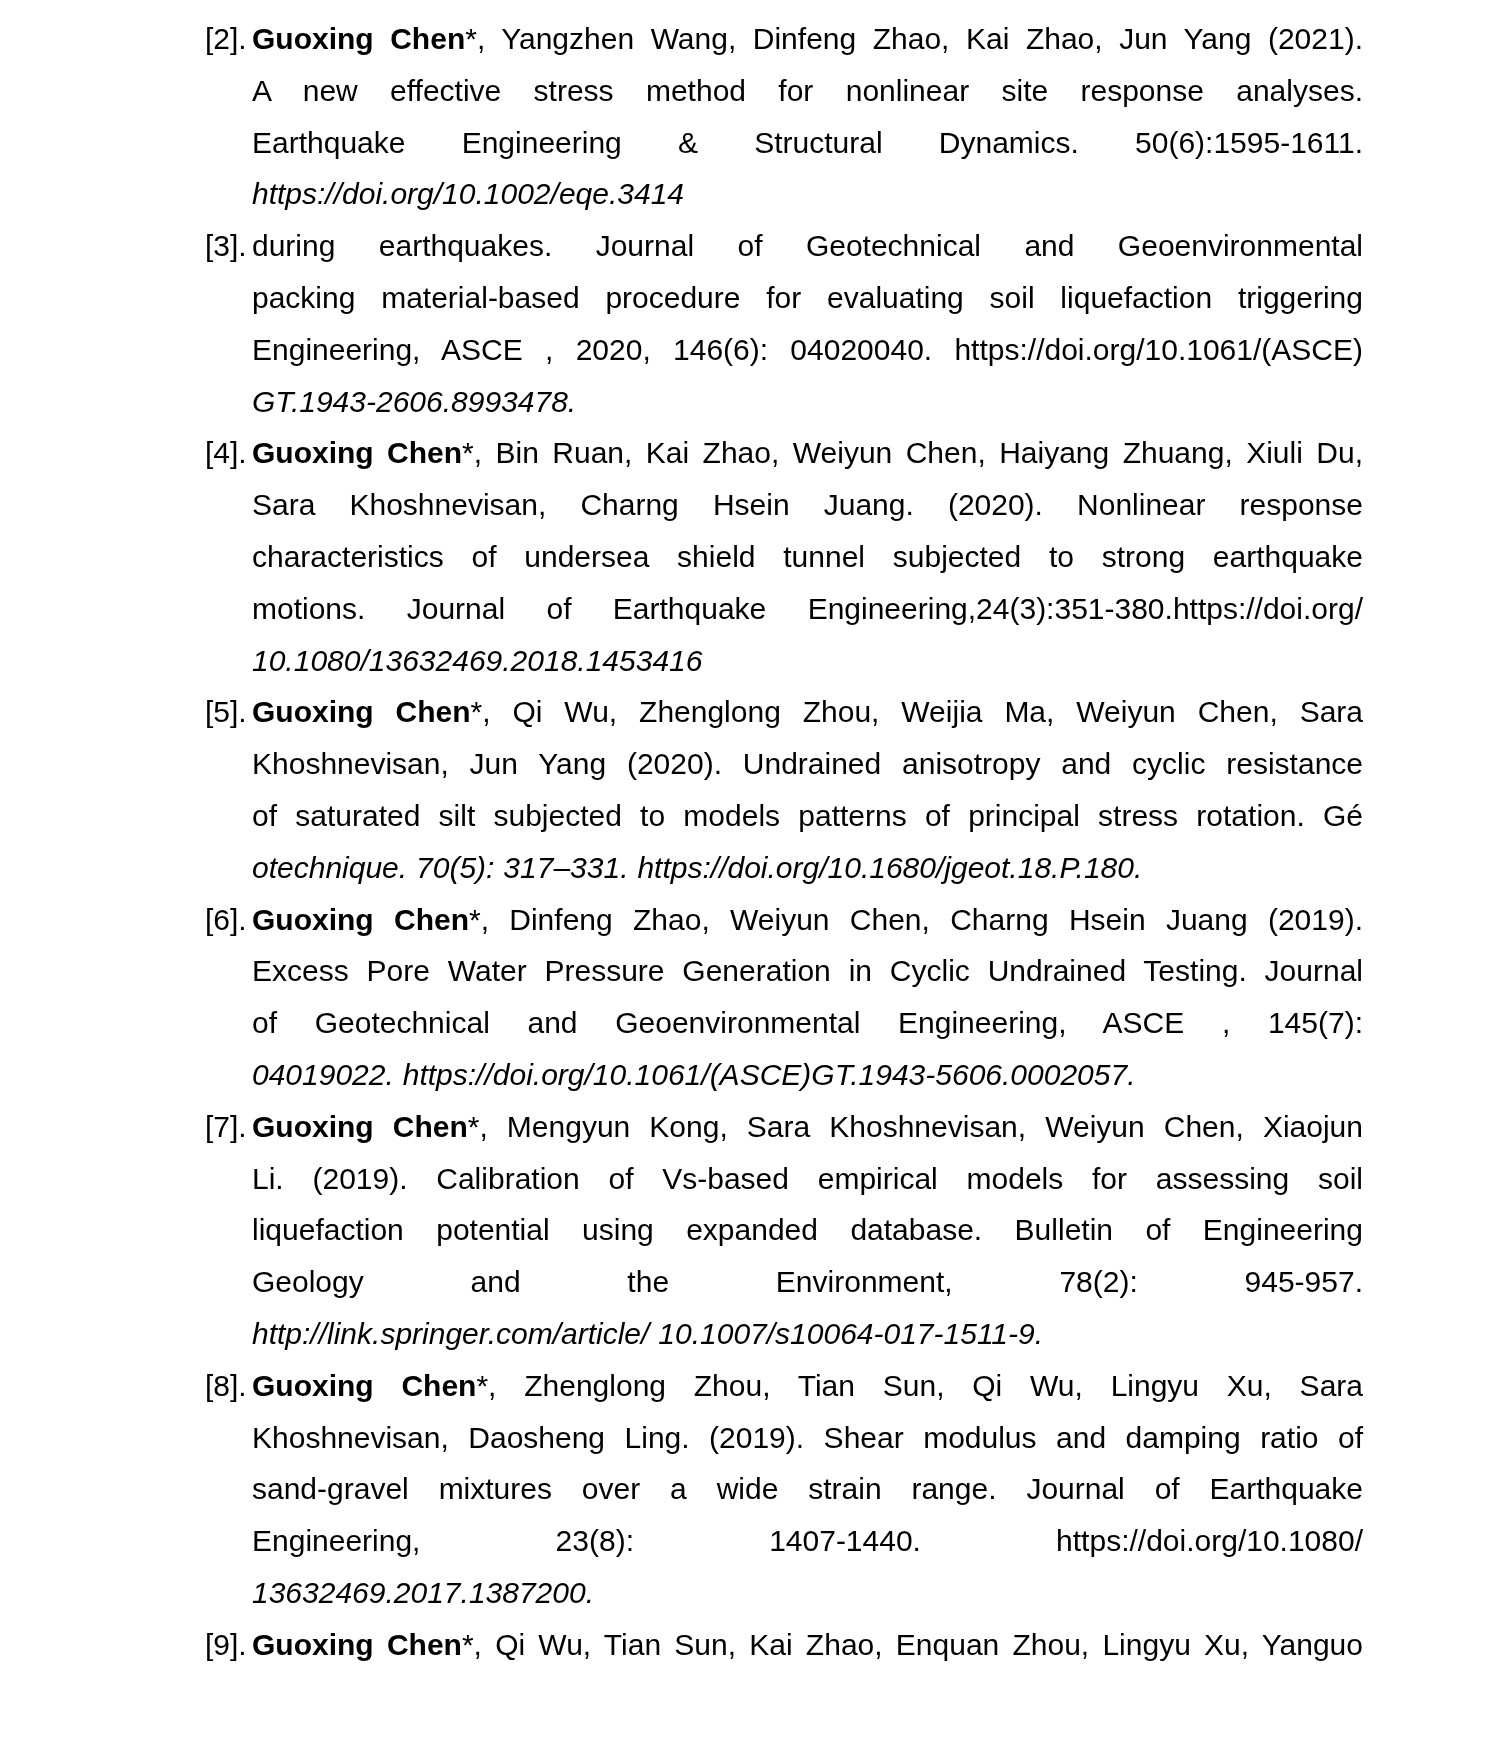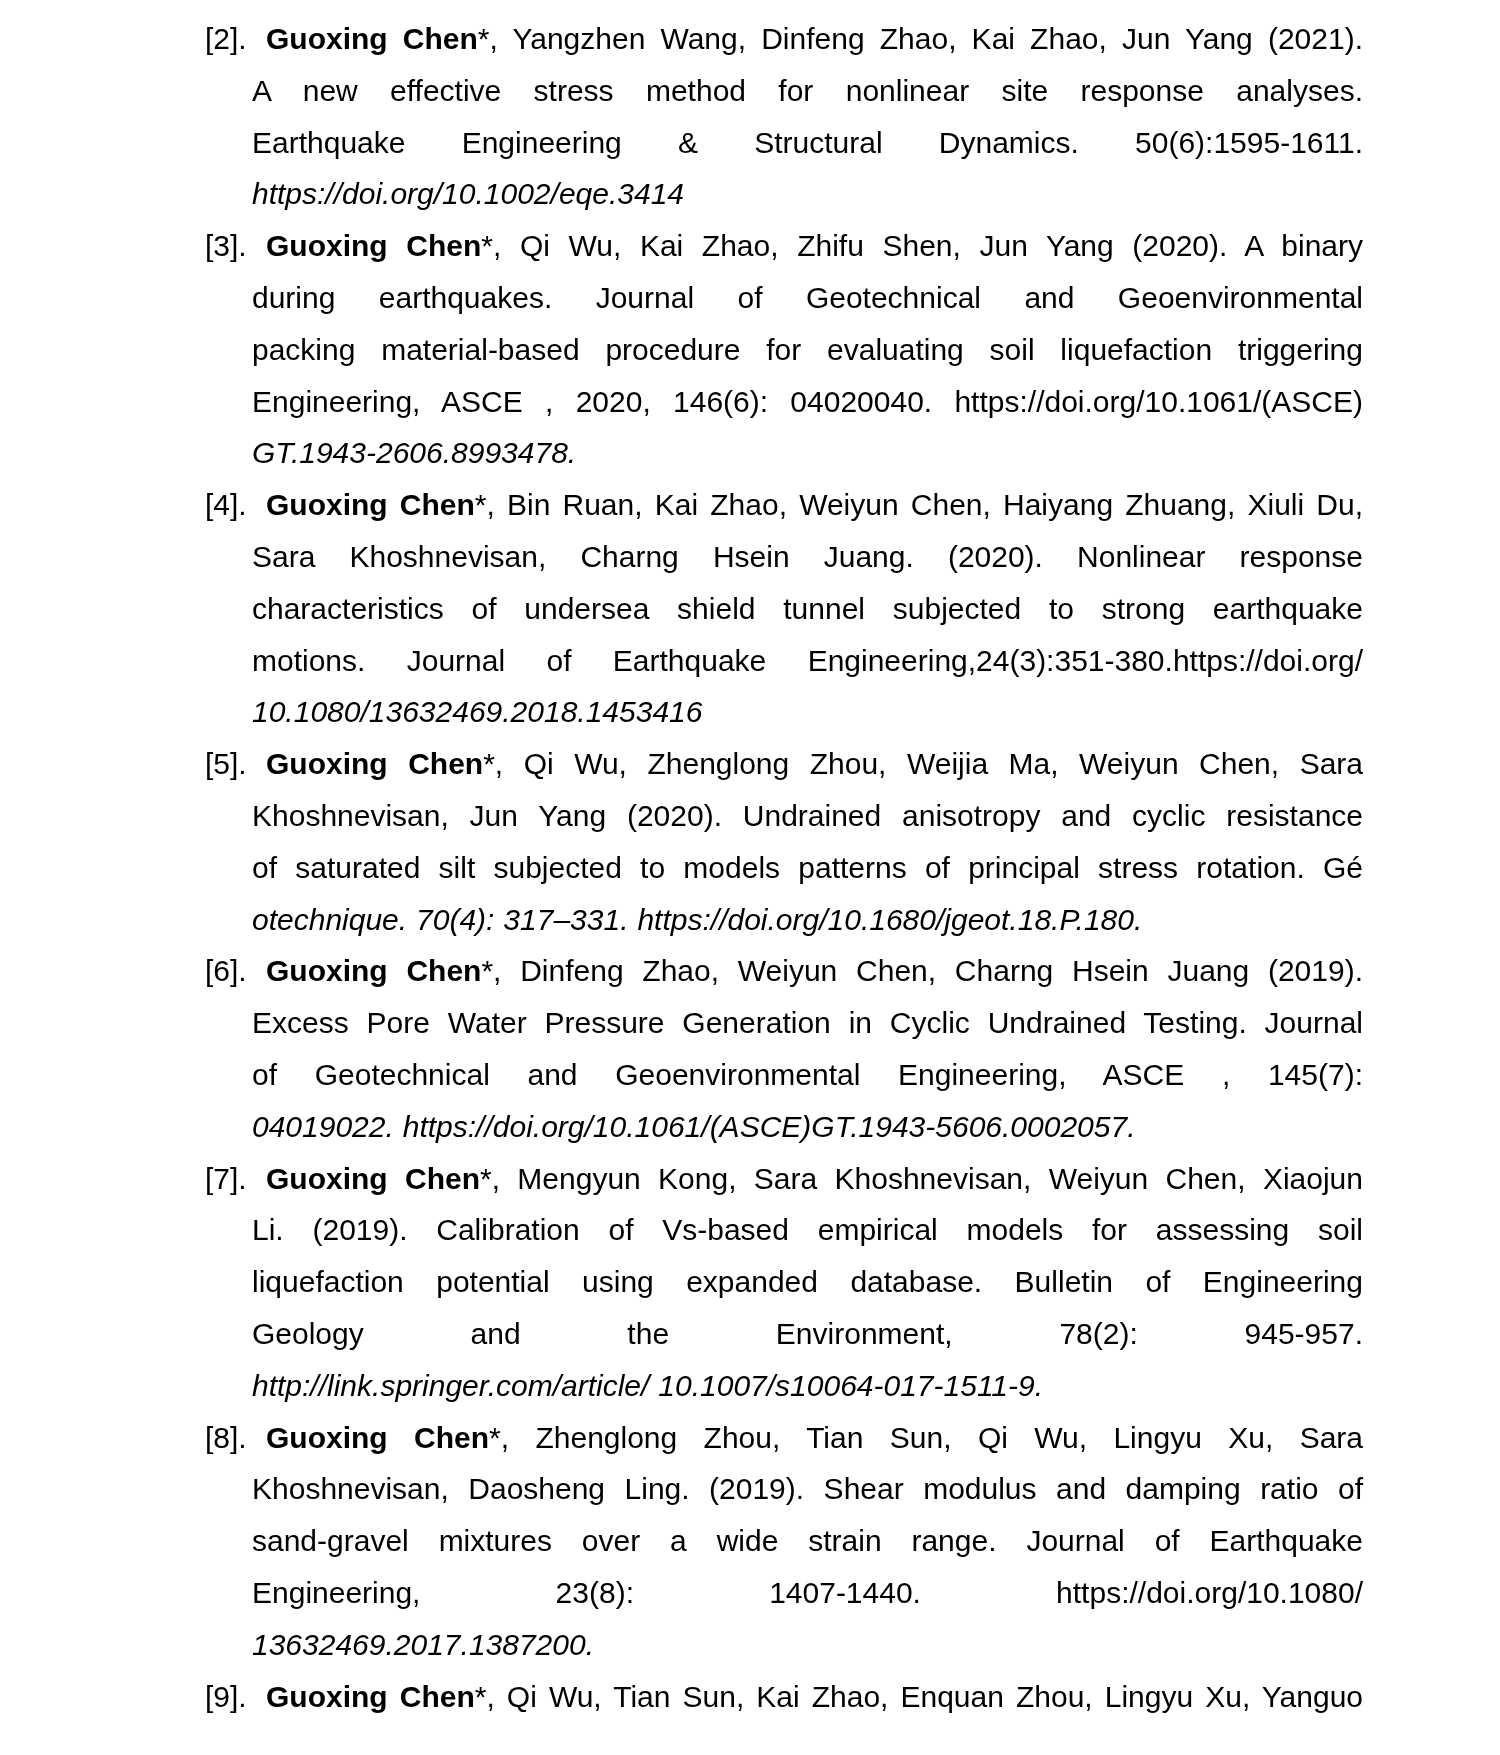--- a/index.html
+++ b/index.html
@@ -39,57 +39,55 @@
     text-align: justify;
     text-align-last: justify;
     word-spacing: 0.02em;
   }
   .line.last {
     text-align-last: left;
     font-style: italic;
   }
   .lead {
     font-weight: 700;
-    margin-left: 14px;
   }
 </style>
 </head>
 <body>
 
 <div id="page">
   <div id="ref-list">
       <div class="ref">
         <span class="marker">[2].</span>
         <div class="line"><span class="lead">Guoxing Chen</span><span>*, Yangzhen Wang, Dinfeng Zhao, Kai Zhao, Jun Yang (2021).</span></div>
         <div class="line">A new effective stress method for nonlinear site response analyses.</div>
         <div class="line">Earthquake Engineering &amp; Structural Dynamics. 50(6):1595-1611.</div>
         <div class="line last">https://doi.org/10.1002/eqe.3414</div>
       </div>
       <div class="ref">
         <span class="marker">[3].</span>
-        <div class="line"><span class="lead">Guoxing Chen</span><span>*, Qi Wu, Kai Zhao, Zhifu Shen, Jun Yang (2020). A binary</span></div>
         <div class="line">during earthquakes. Journal of Geotechnical and Geoenvironmental</div>
         <div class="line">packing material-based procedure for evaluating soil liquefaction triggering</div>
         <div class="line">Engineering, ASCE , 2020, 146(6): 04020040. https://doi.org/10.1061/(ASCE)</div>
         <div class="line last">GT.1943-2606.8993478.</div>
       </div>
       <div class="ref">
         <span class="marker">[4].</span>
         <div class="line"><span class="lead">Guoxing Chen</span><span>*, Bin Ruan, Kai Zhao, Weiyun Chen, Haiyang Zhuang, Xiuli Du,</span></div>
         <div class="line">Sara Khoshnevisan, Charng Hsein Juang. (2020). Nonlinear response</div>
         <div class="line">characteristics of undersea shield tunnel subjected to strong earthquake</div>
         <div class="line">motions. Journal of Earthquake Engineering,24(3):351-380.https://doi.org/</div>
         <div class="line last">10.1080/13632469.2018.1453416</div>
       </div>
       <div class="ref">
         <span class="marker">[5].</span>
         <div class="line"><span class="lead">Guoxing Chen</span><span>*, Qi Wu, Zhenglong Zhou, Weijia Ma, Weiyun Chen, Sara</span></div>
         <div class="line">Khoshnevisan, Jun Yang (2020). Undrained anisotropy and cyclic resistance</div>
         <div class="line">of saturated silt subjected to models patterns of principal stress rotation. Gé</div>
-        <div class="line last">otechnique. 70(4): 317–331. https://doi.org/10.1680/jgeot.18.P.180.</div>
+        <div class="line last">otechnique. 70(5): 317–331. https://doi.org/10.1680/jgeot.18.P.180.</div>
       </div>
       <div class="ref">
         <span class="marker">[6].</span>
         <div class="line"><span class="lead">Guoxing Chen</span><span>*, Dinfeng Zhao, Weiyun Chen, Charng Hsein Juang (2019).</span></div>
         <div class="line">Excess Pore Water Pressure Generation in Cyclic Undrained Testing. Journal</div>
         <div class="line">of Geotechnical and Geoenvironmental Engineering, ASCE , 145(7):</div>
         <div class="line last">04019022. https://doi.org/10.1061/(ASCE)GT.1943-5606.0002057.</div>
       </div>
       <div class="ref">
         <span class="marker">[7].</span>

